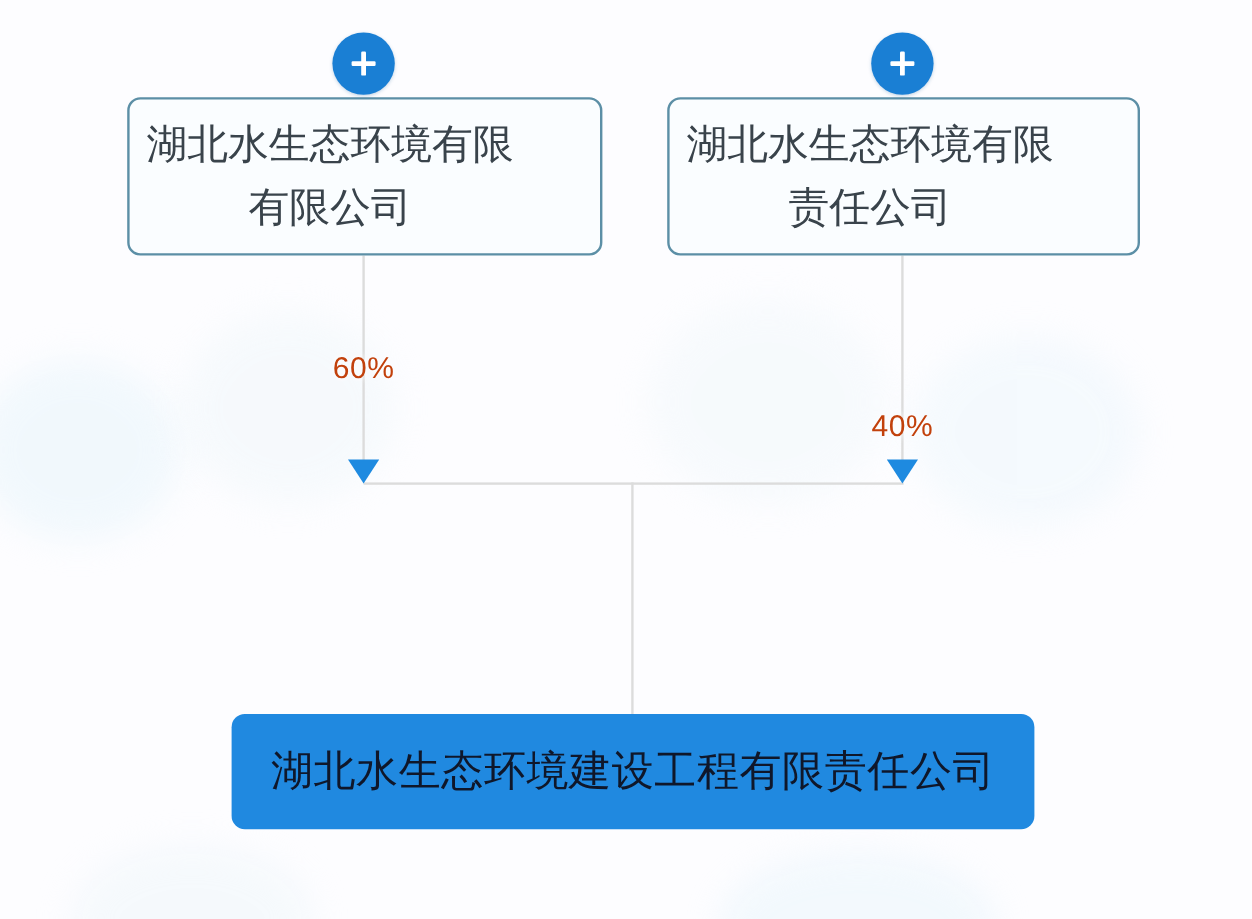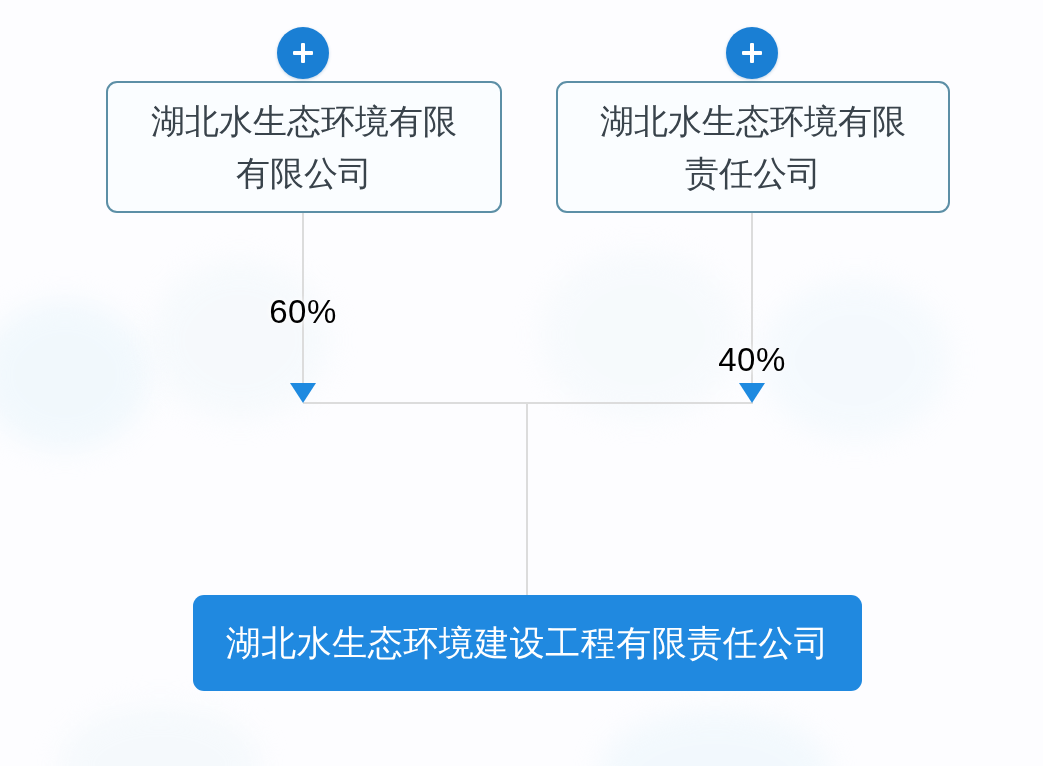--- a/index.html
+++ b/index.html
@@ -44,39 +44,38 @@
     width: 0;
     height: 0;
     border-left: 13px solid transparent;
     border-right: 13px solid transparent;
     border-top: 20px solid #1e8ae0;
   }
 
   
   .pct {
     position: absolute;
-    color: #000000;
-    font-size: 33px;
+    color: #c2410c;
+    font-size: 25px;
     line-height: 1;
     letter-spacing: 0.5px;
     white-space: nowrap;
     transform: translateX(-50%);
     text-shadow: 0 0 6px #ffffff, 0 0 10px #ffffff;
   }
 
   
   .node-parent {
     position: absolute;
     box-sizing: border-box;
     border: 2px solid #5c8fa6;
     border-radius: 11px;
     background: #fafdff;
     display: flex;
     align-items: center;
-    justify-content: center;
     text-align: center;
     color: #39434b;
     font-size: 34px;
     line-height: 52px;
     padding: 0 14px;
   }
   .node-parent .txt {
     display: block;
   }
 
@@ -95,21 +94,21 @@
     box-shadow: 0 1px 3px rgba(20,90,150,0.25);
   }
   .plus-badge svg { display: block; }
 
   
   .node-subject {
     position: absolute;
     box-sizing: border-box;
     border-radius: 11px;
     background: #2089e0;
-    color: #ffffff;
+    color: #0f172a;
     display: flex;
     align-items: center;
     justify-content: center;
     text-align: center;
     font-size: 35px;
     line-height: 1.2;
     letter-spacing: 0.5px;
     padding: 0 18px;
   }
 </style>

